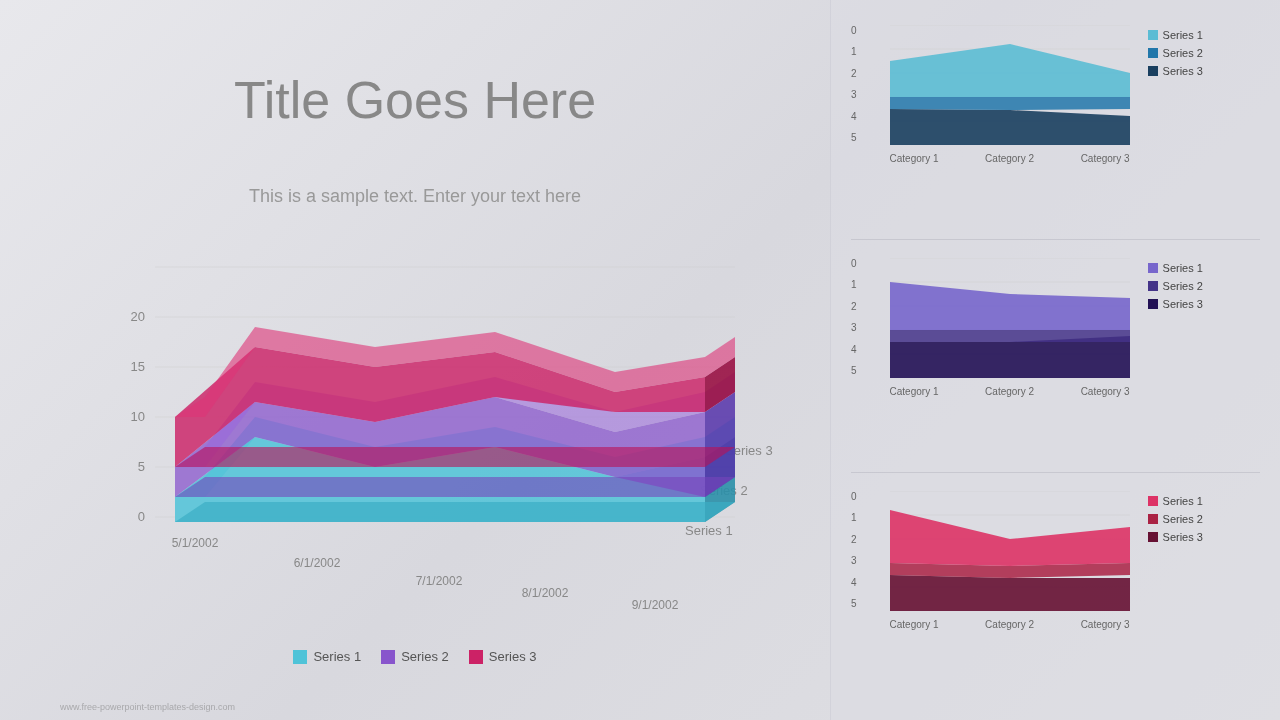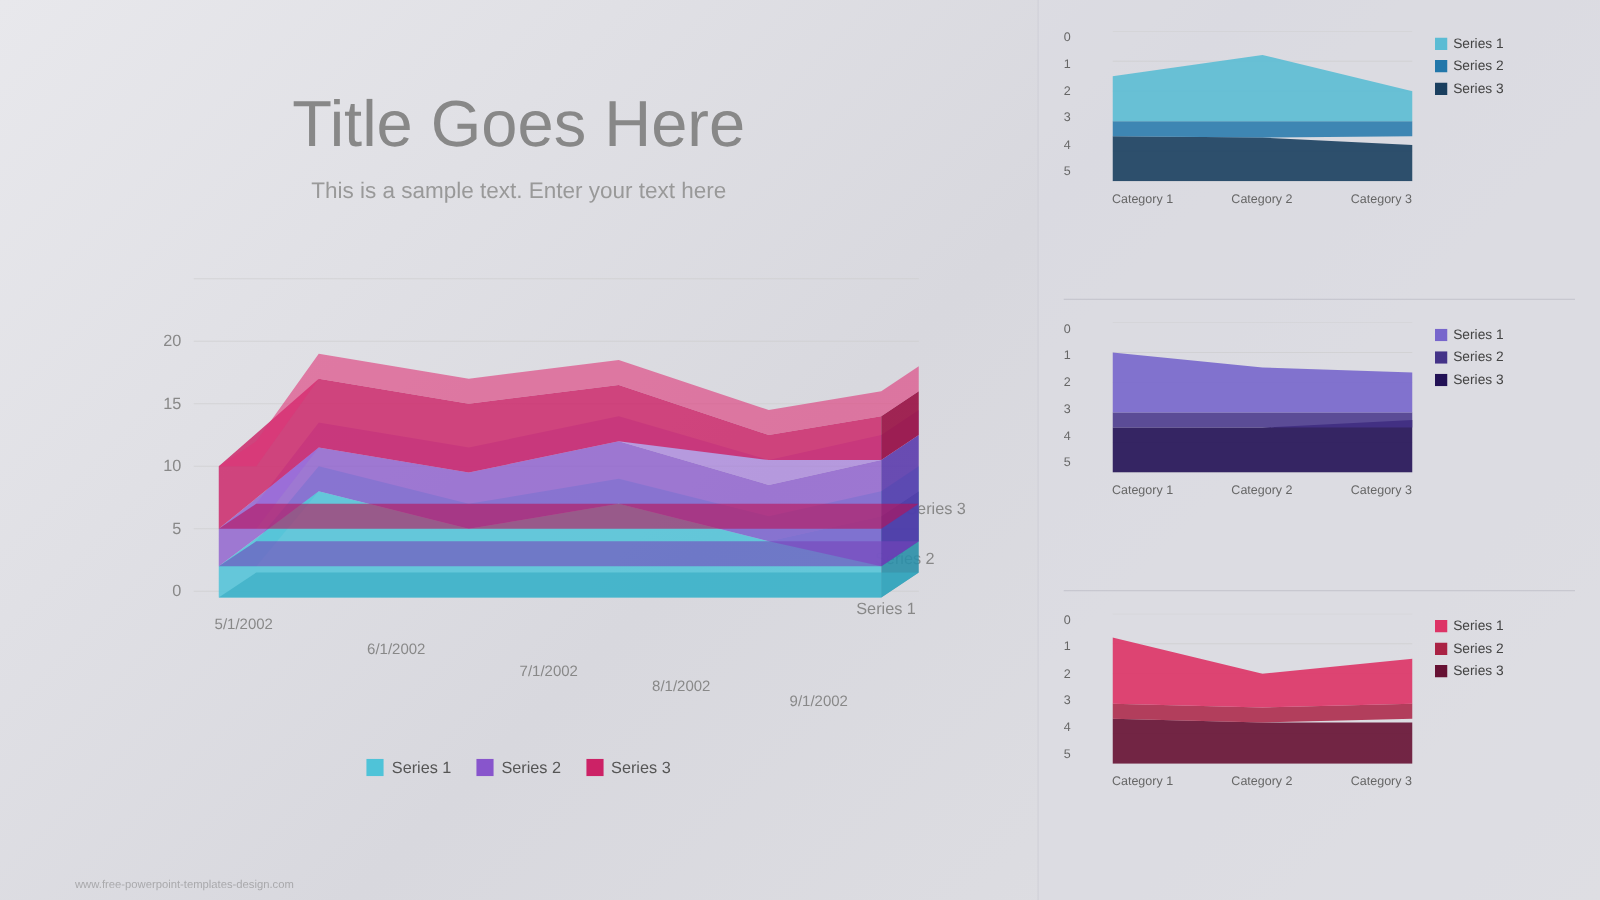--- a/index.html
+++ b/index.html
@@ -31,20 +31,21 @@
       margin-bottom: 12px;
       text-align: center;
     }
 
     .subtitle {
       color: #999;
       font-size: 18px;
       font-weight: 300;
       margin-bottom: 20px;
       text-align: center;
+      margin-top: 44px;
     }
 
     .main-chart-container {
       width: 720px;
       height: 420px;
       position: relative;
       margin-top: 10px;
     }
 
     .main-chart-legend {

